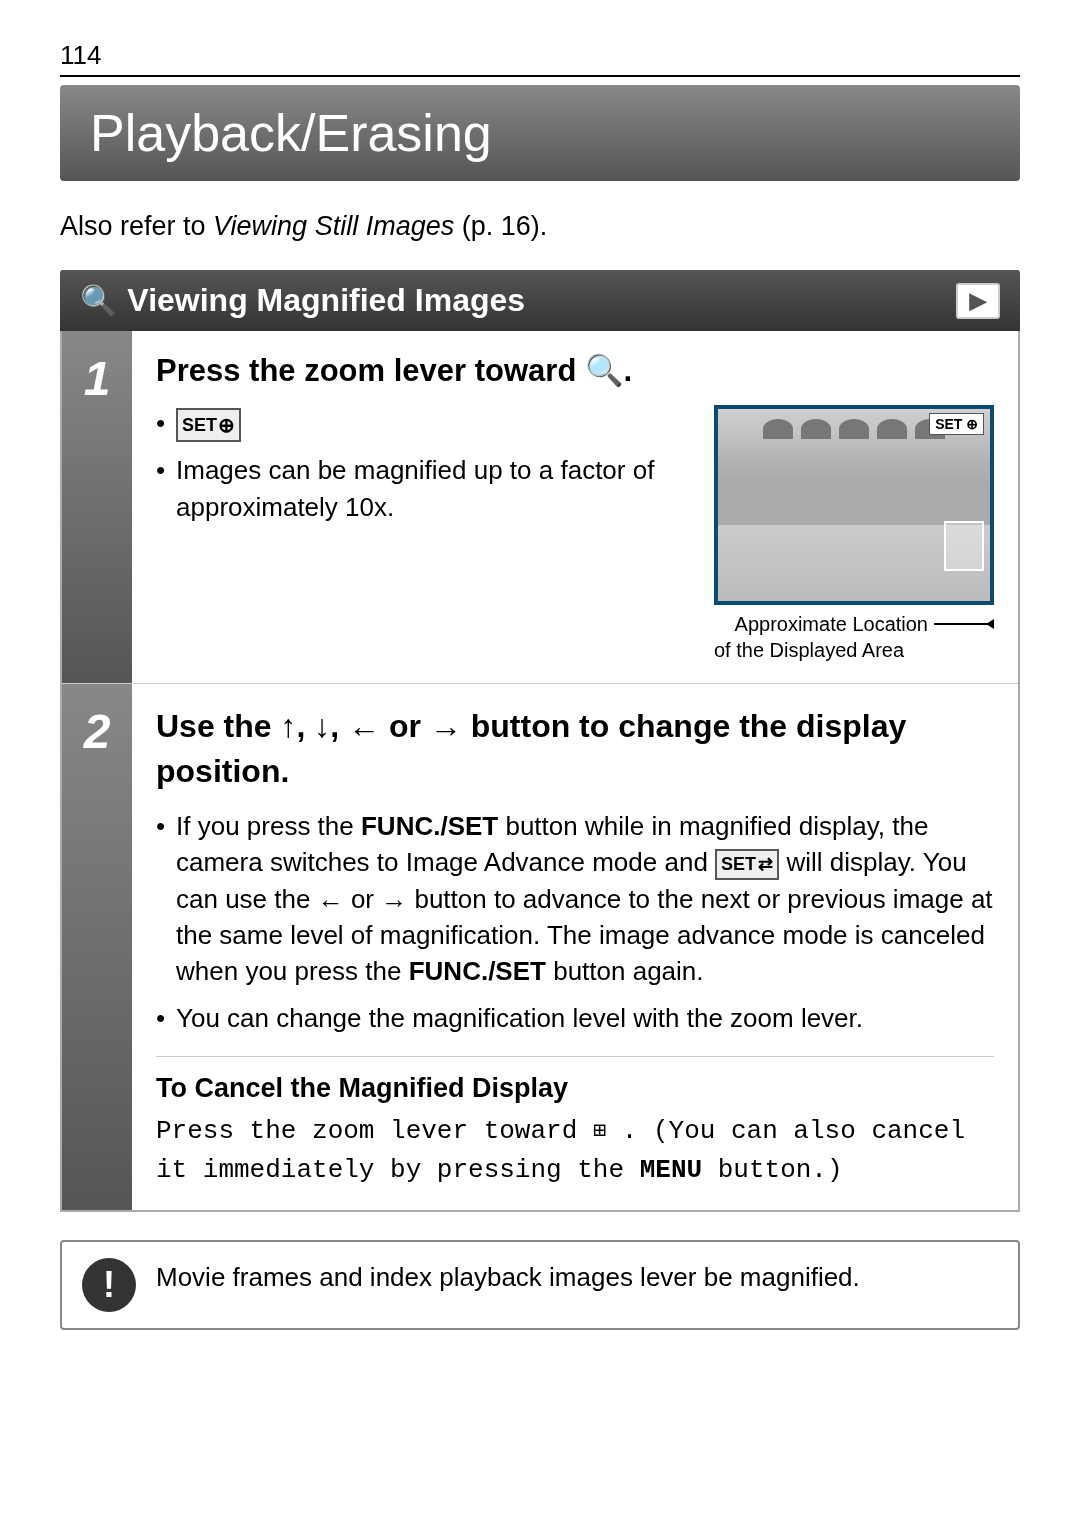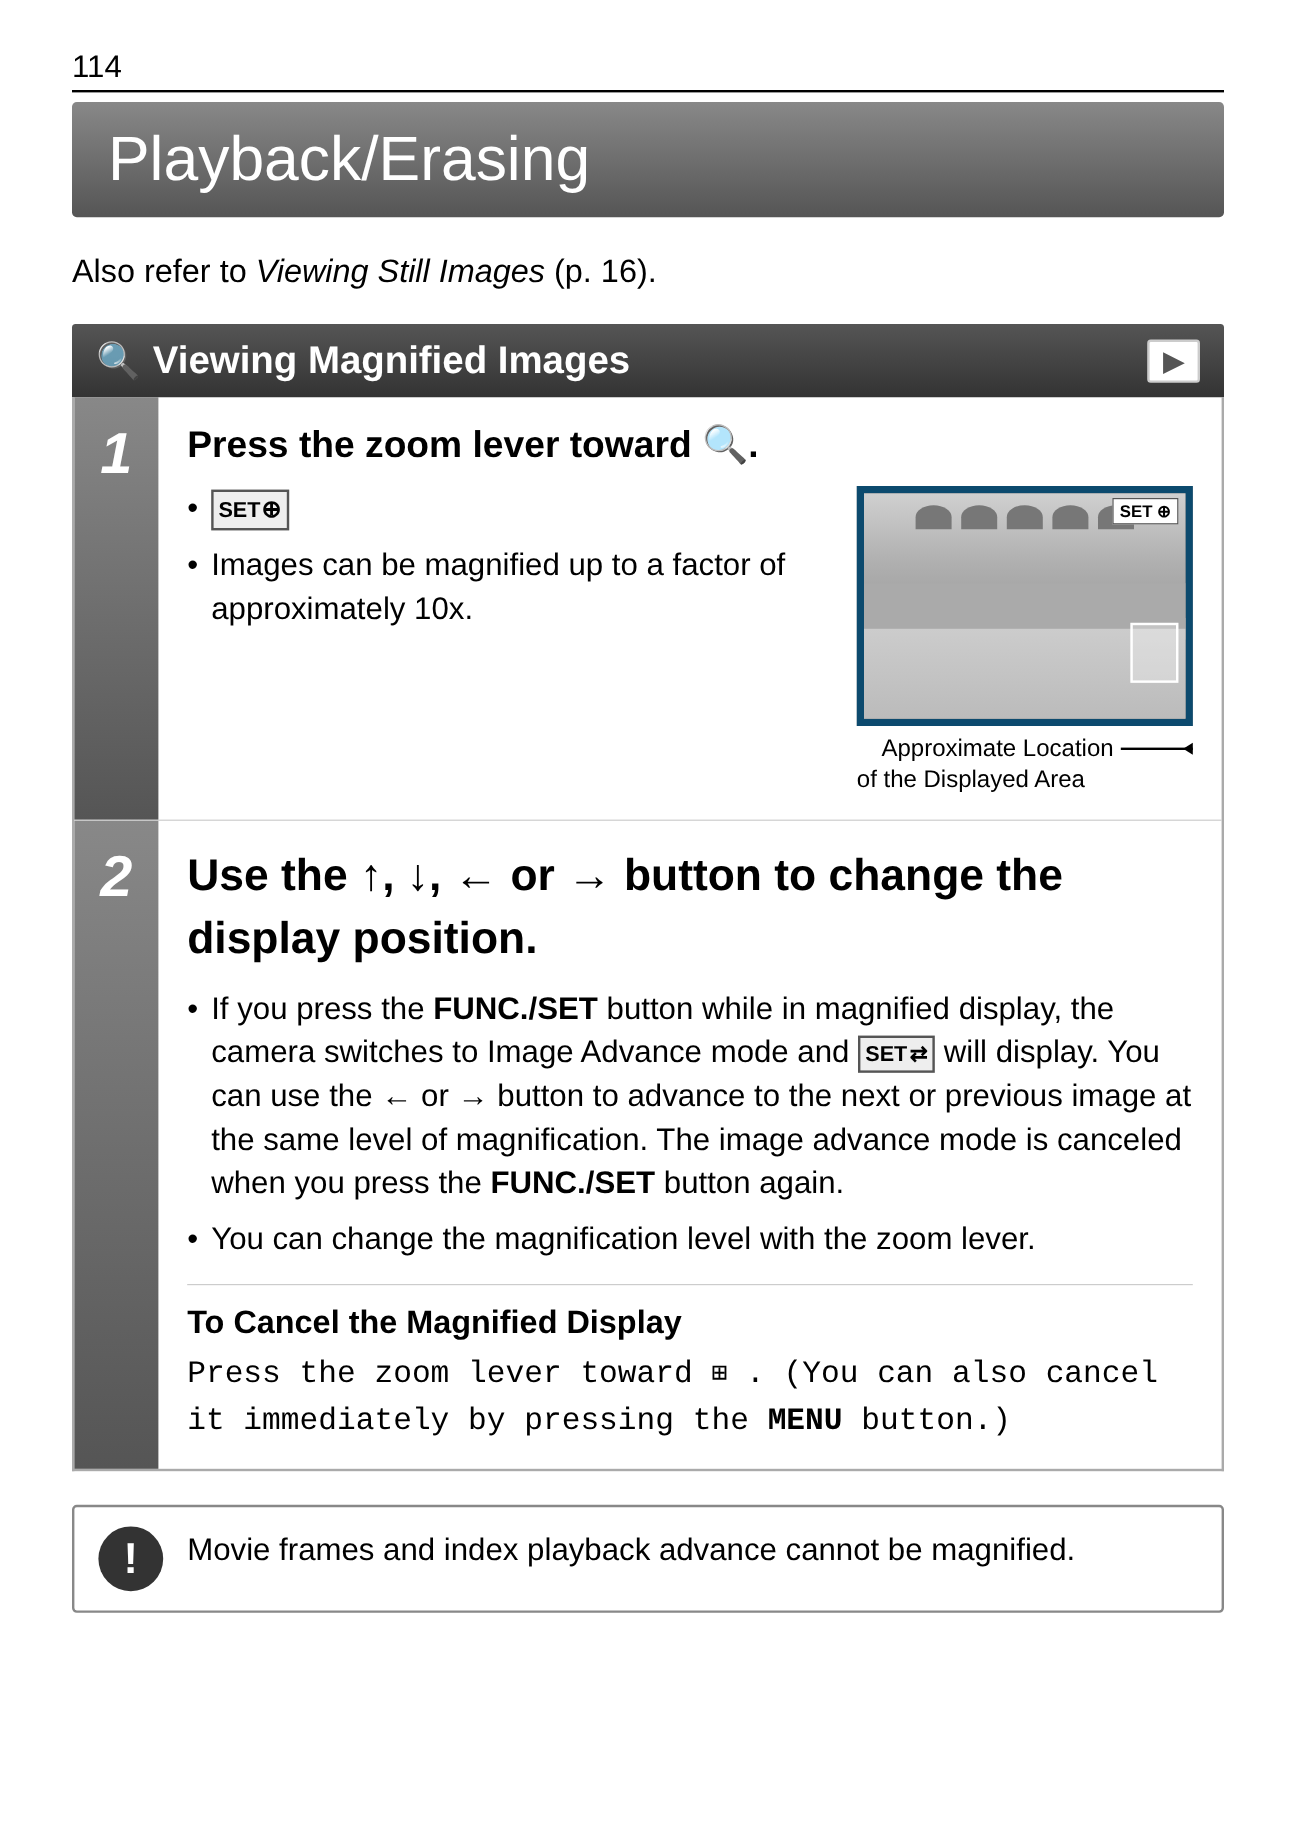--- a/index.html
+++ b/index.html
@@ -129,21 +129,21 @@
     .step1-image {
       width: 280px;
       flex-shrink: 0;
     }
 
     .beach-img {
       width: 280px;
       height: 200px;
       background: #888;
       position: relative;
-      border: 6px solid #0c4a6e;
+      border: 4px solid #0c4a6e;
       overflow: hidden;
     }
 
     
     .beach-img::before {
       content: '';
       position: absolute;
       top: 0; left: 0; right: 0;
       height: 60%;
       background: linear-gradient(to bottom, #d0d0d0 0%, #b0b0b0 50%, #999 100%);
@@ -246,21 +246,21 @@
 
     .set-inline .set-text {
       font-size: 18px;
     }
 
     .set-inline .set-sym {
       font-size: 20px;
     }
 
     .step2-heading {
-      font-size: 37px;
+      font-size: 32px;
       font-weight: bold;
       margin-bottom: 14px;
       line-height: 1.4;
     }
 
     .step2-bullets {
       margin-top: 10px;
     }
 
     .func-set {
@@ -486,14 +486,14 @@
       </div>
     </div>
 
   </div>
 </div>
 
 <div class="warning-box">
   <div class="warning-icon">
     <span>!</span>
   </div>
-  <p class="warning-text">Movie frames and index playback advance cannot be magnified.</p>
+  <p class="warning-text">Movie frames and index playback images lever be magnified.</p>
 </div>
 
 </body></html>

